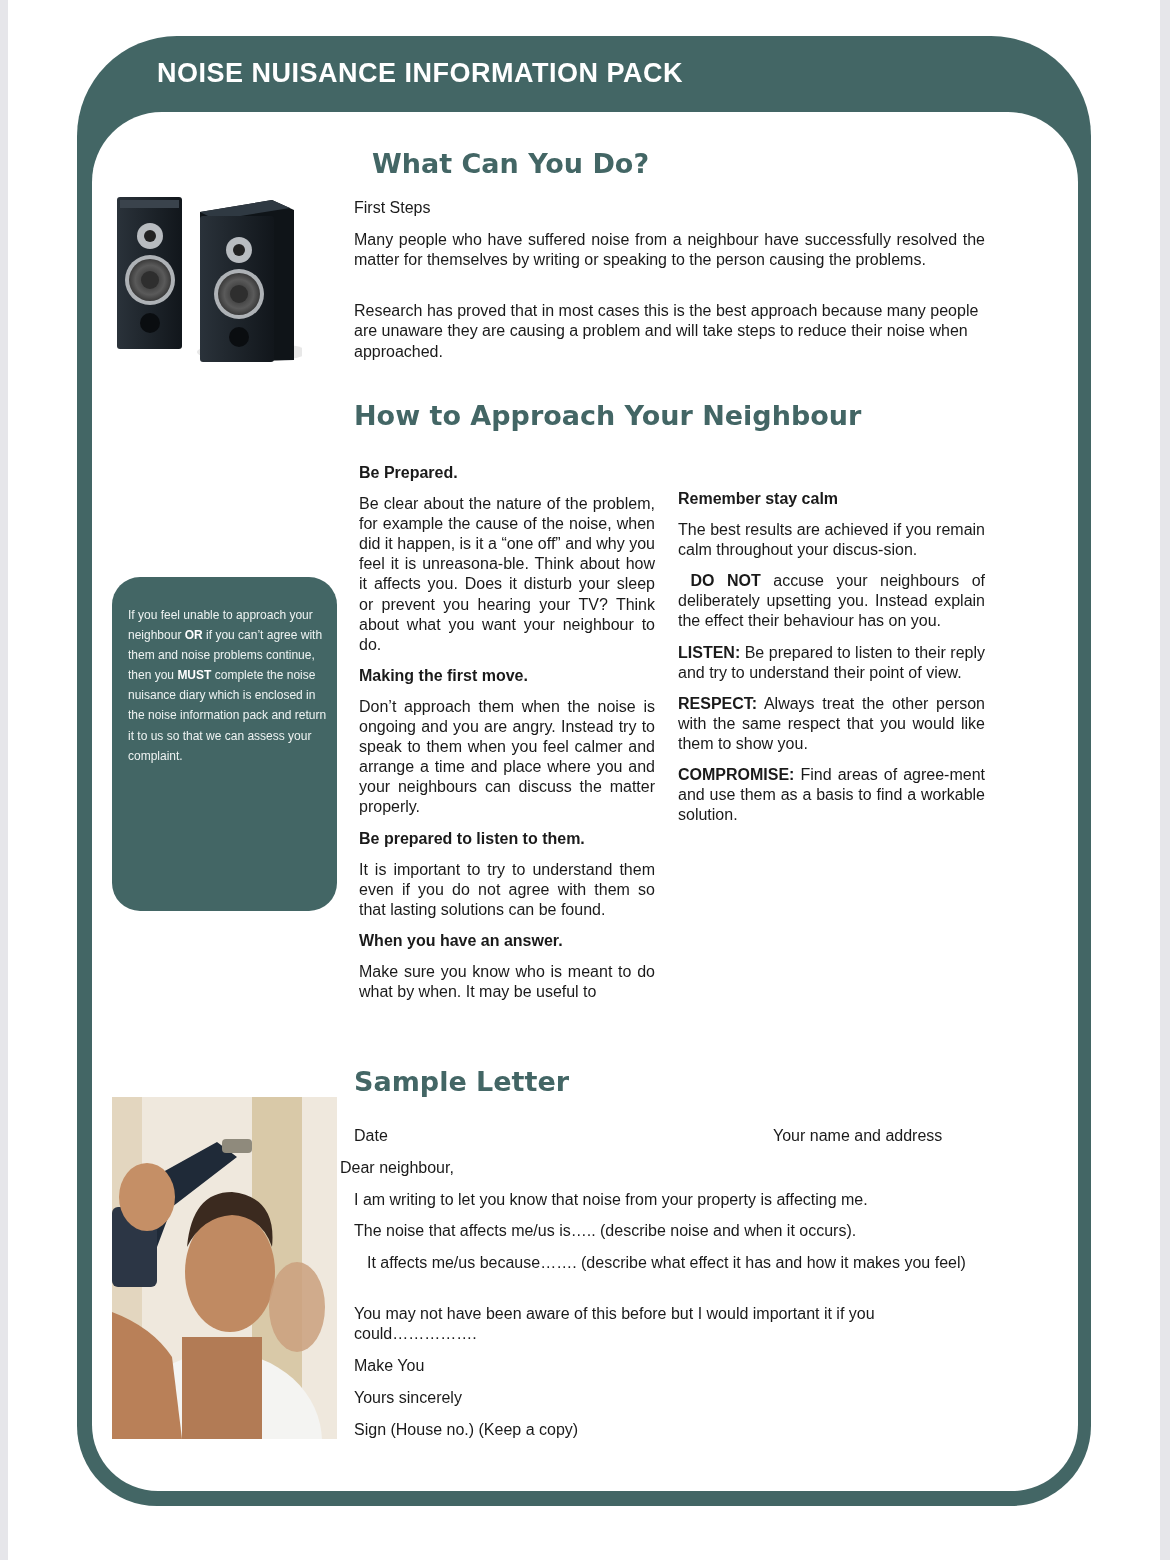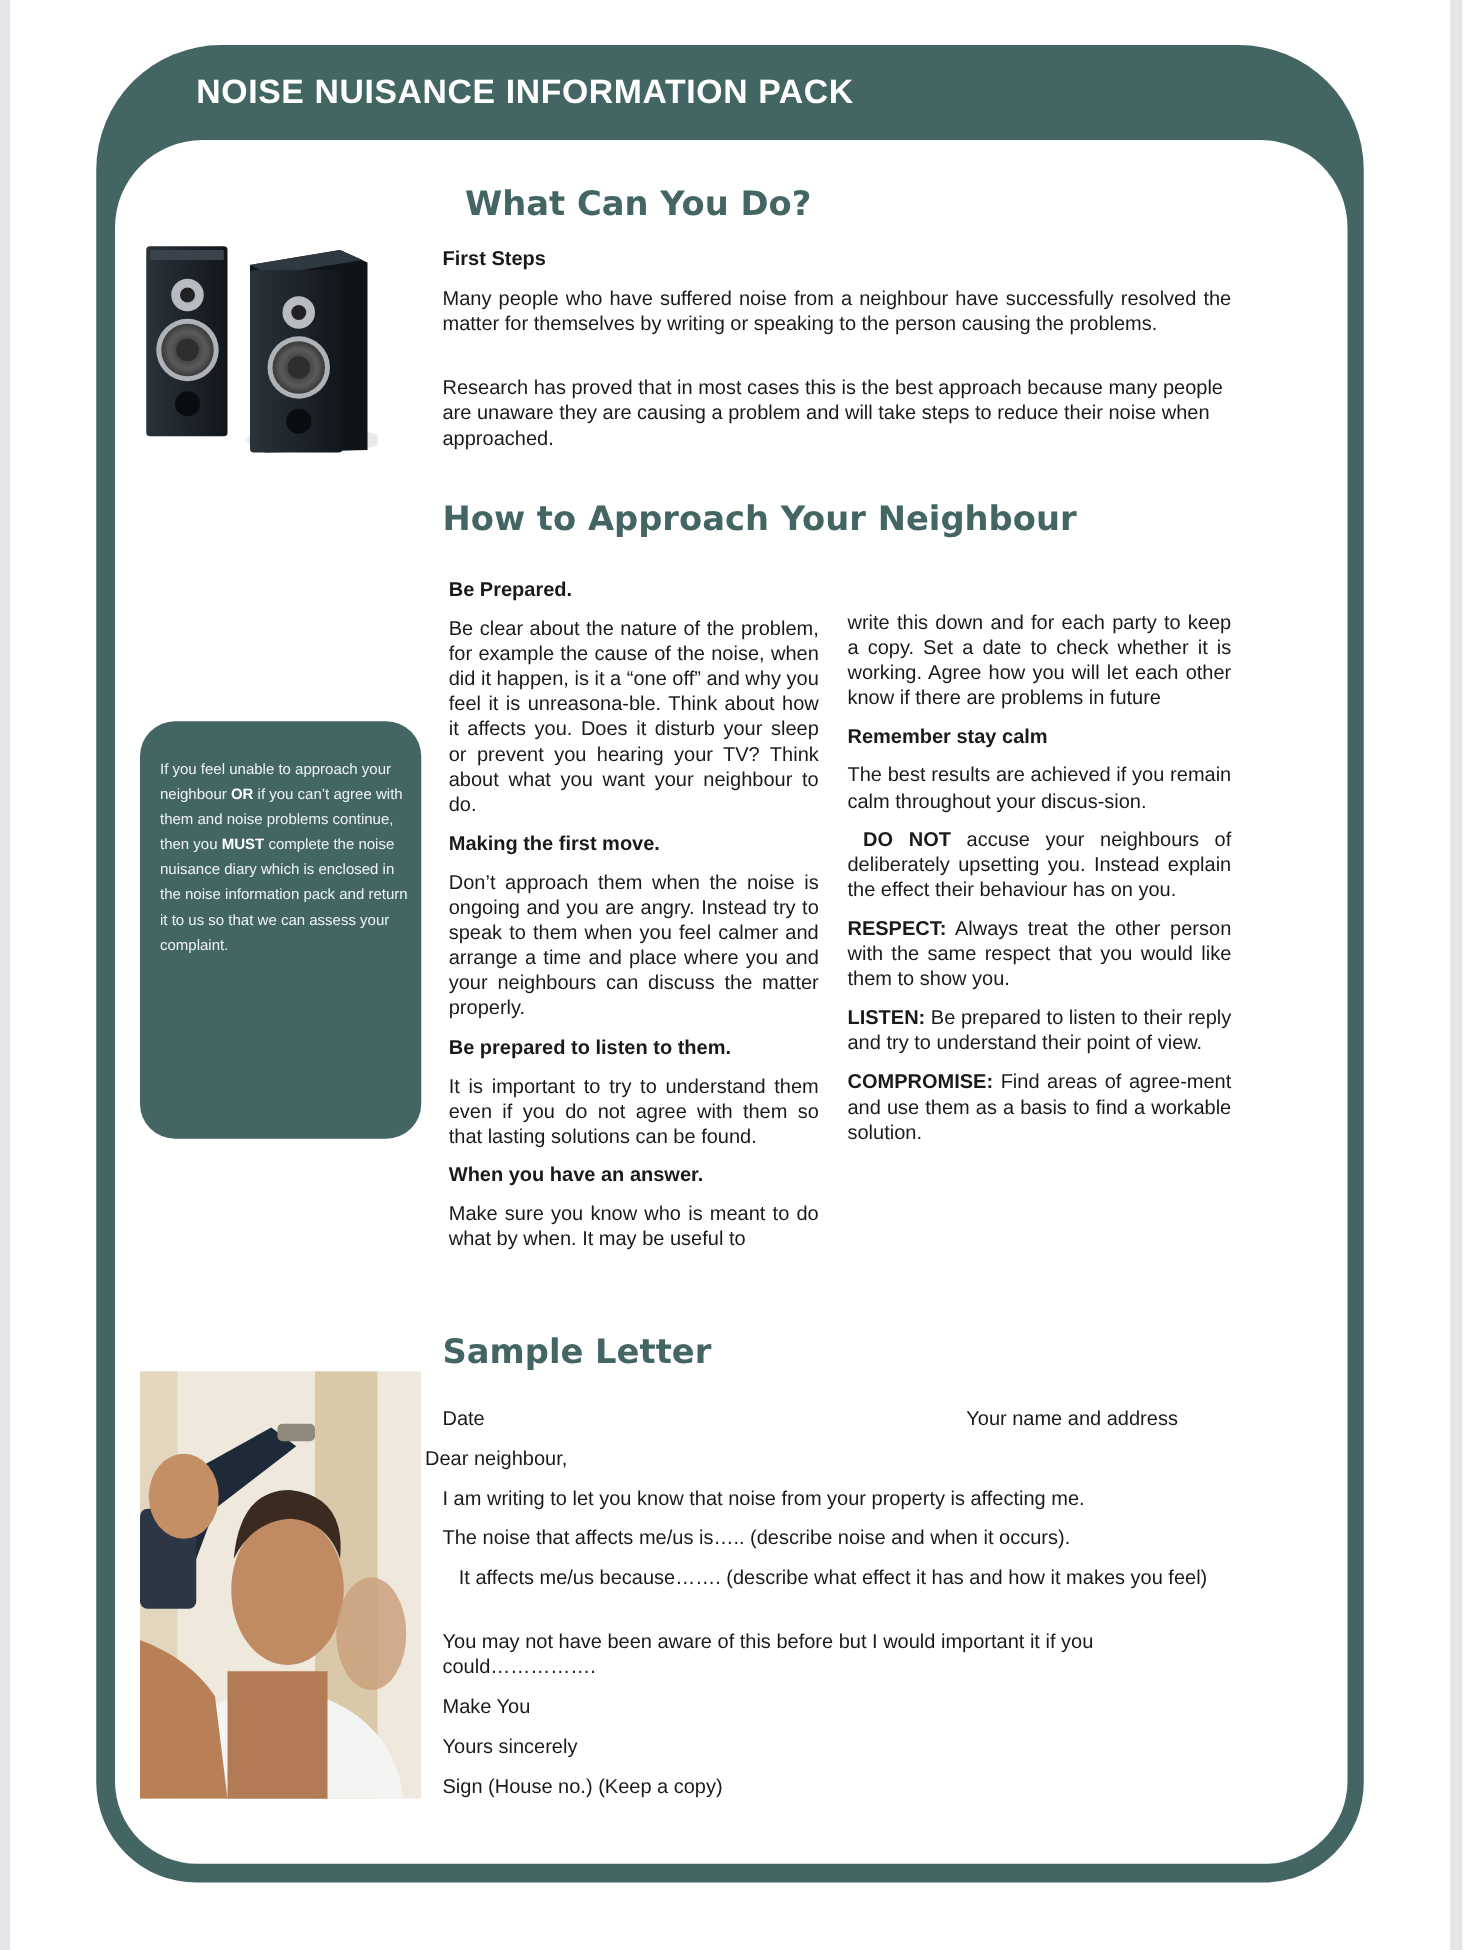--- a/index.html
+++ b/index.html
@@ -23,21 +23,21 @@
       border-radius: 70px 70px 66px 66px;
     }
     .title {
       position: absolute; left: 157px; top: 58px;
       color: #ffffff; font-weight: bold; font-size: 27px; letter-spacing: 0.5px; text-align: center;
     }
     .h1 {
       position: absolute; color: #436665; font-weight: bold; font-size: 27px;
       font-family: "DejaVu Sans", sans-serif;
     }
-    .sub { position: absolute; font-weight: bold; font-size: 16px; }
+    .sub { position: absolute; font-weight: normal; font-size: 16px; }
     .para {
       position: absolute; font-size: 16px; line-height: 20.3px; text-align: justify;
       margin: 0;
     }
     .para.left { text-align: left; }
     .col { position: absolute; font-size: 16px; line-height: 20.1px; }
     .col p { margin: 0 0 11px 0; text-align: justify; }
     .col .sub2 { font-weight: bold; margin: 0 0 11px 0; }
     .col b { font-weight: bold; }
 
@@ -113,26 +113,25 @@
   <p>Be clear about the nature of the problem, for example the cause of the noise, when did it happen, is it a “one off” and why you feel it is unreasona-ble.  Think about how it affects you.  Does it disturb your sleep or prevent you hearing your TV?  Think about what you want your neighbour to do.</p>
   <div class="sub2">Making the first move.</div>
   <p>Don’t approach them when the noise is ongoing and you are angry. Instead try to speak to them when you feel calmer and arrange a time and place where you and your neighbours can discuss the matter properly.</p>
   <div class="sub2">Be prepared to listen to them.</div>
   <p>It is important to try to understand them even if you do not agree with them so that lasting solutions can be found.</p>
   <div class="sub2">When you have an answer.</div>
   <p>Make sure you know who is meant to do what by when. It may be useful to</p>
 </div>
 
 <div class="col" style="left:678px; top:489px; width:307px;">
-  <p>write this down and for each party to keep a copy.  Set a date to check whether it is working.  Agree how you will let each other know if there are problems in future</p>
   <div class="sub2">Remember stay calm</div>
   <p>The best results are achieved if you remain calm throughout your discus-sion.</p>
   <p>&nbsp;<b>DO NOT</b><span> accuse your neighbours of deliberately upsetting you.  Instead explain the effect their behaviour has on you.</span></p>
+  <p><b>LISTEN:</b><span> Be prepared to listen to their reply and try to understand their point of view.</span></p>
   <p><b>RESPECT:</b><span>  Always treat the other person with the same respect that you would like them to show you.</span></p>
-  <p><b>LISTEN:</b><span> Be prepared to listen to their reply and try to understand their point of view.</span></p>
   <p><b>COMPROMISE:</b><span> Find areas of agree-ment and use them as a basis to find a workable solution.</span></p>
 </div>
 
 <div class="callout"></div>
 <div class="callout-text"><span>If you feel unable to approach your neighbour </span><b>OR</b><span> if you can’t agree with them and noise problems continue, then you </span><b>MUST</b><span> complete the noise nuisance diary which is enclosed in the noise information pack and return it to us so that we can assess your complaint.</span></div>
 
 <svg class="photo" viewBox="0 0 225 342" preserveAspectRatio="none">
   <rect width="225" height="342" fill="#efe8dd"></rect>
   <rect x="140" y="0" width="50" height="342" fill="#d9c9a8"></rect>
   <rect x="0" y="0" width="30" height="342" fill="#e3d6bf"></rect>

